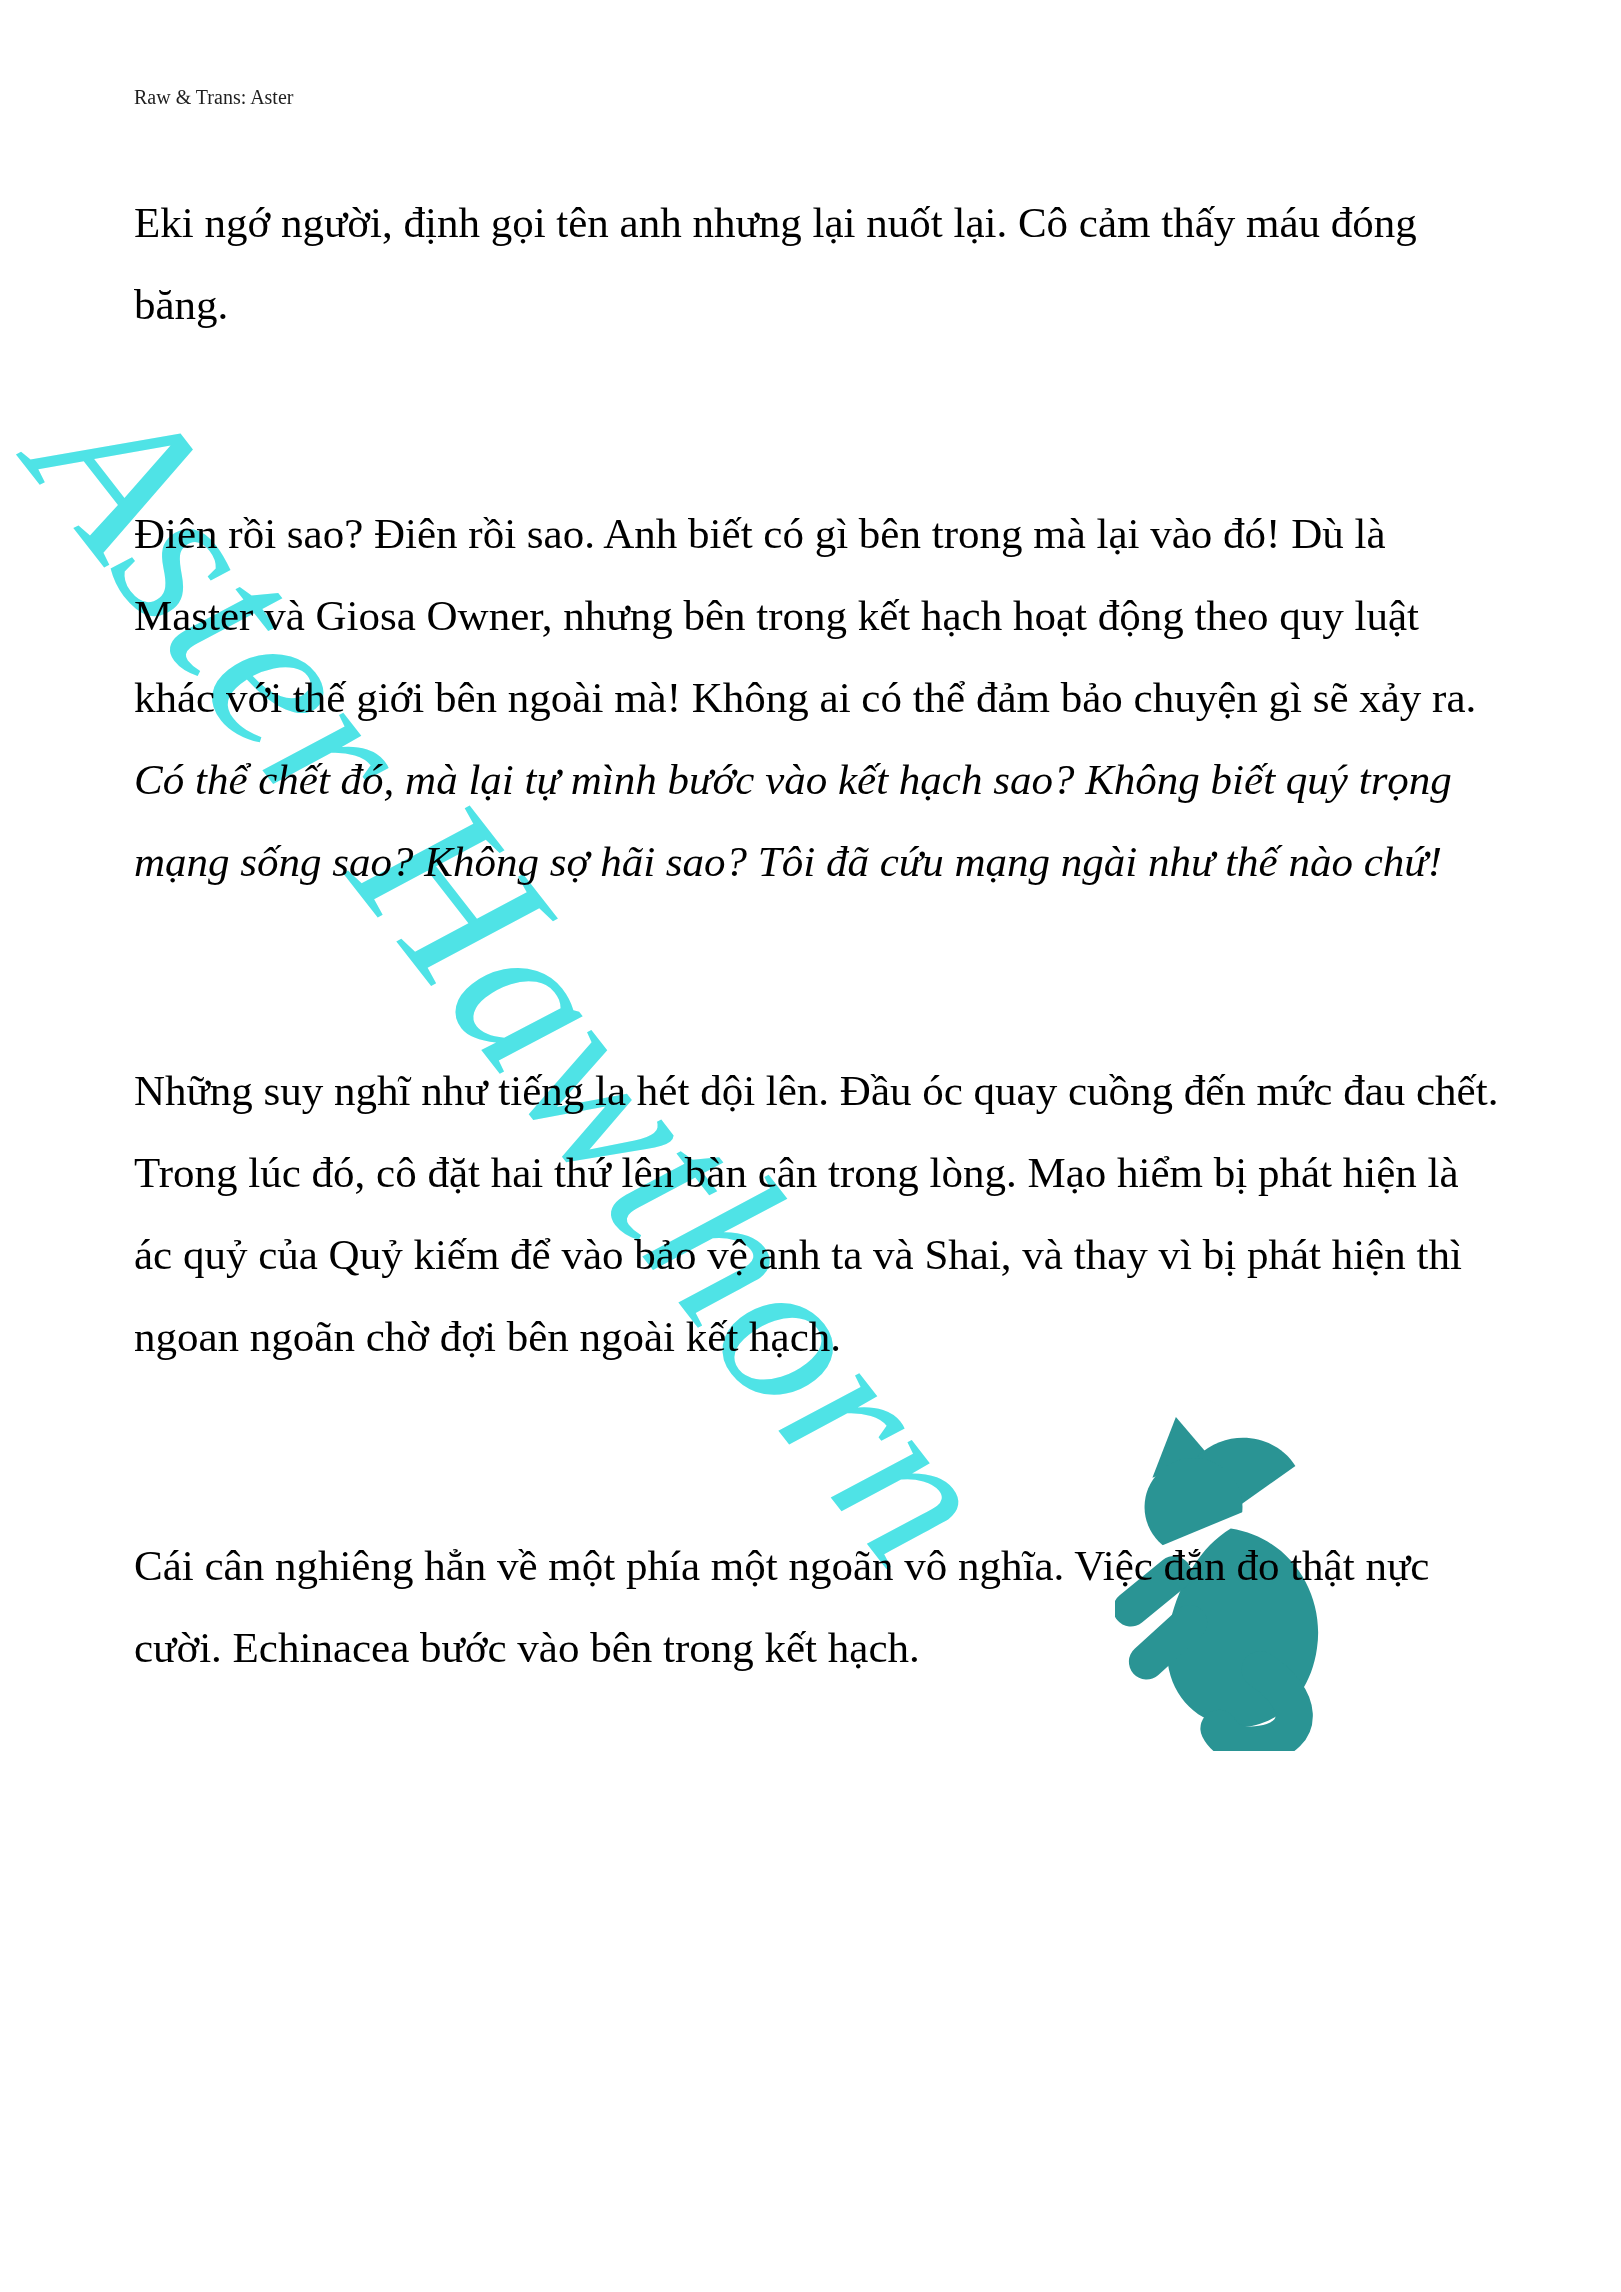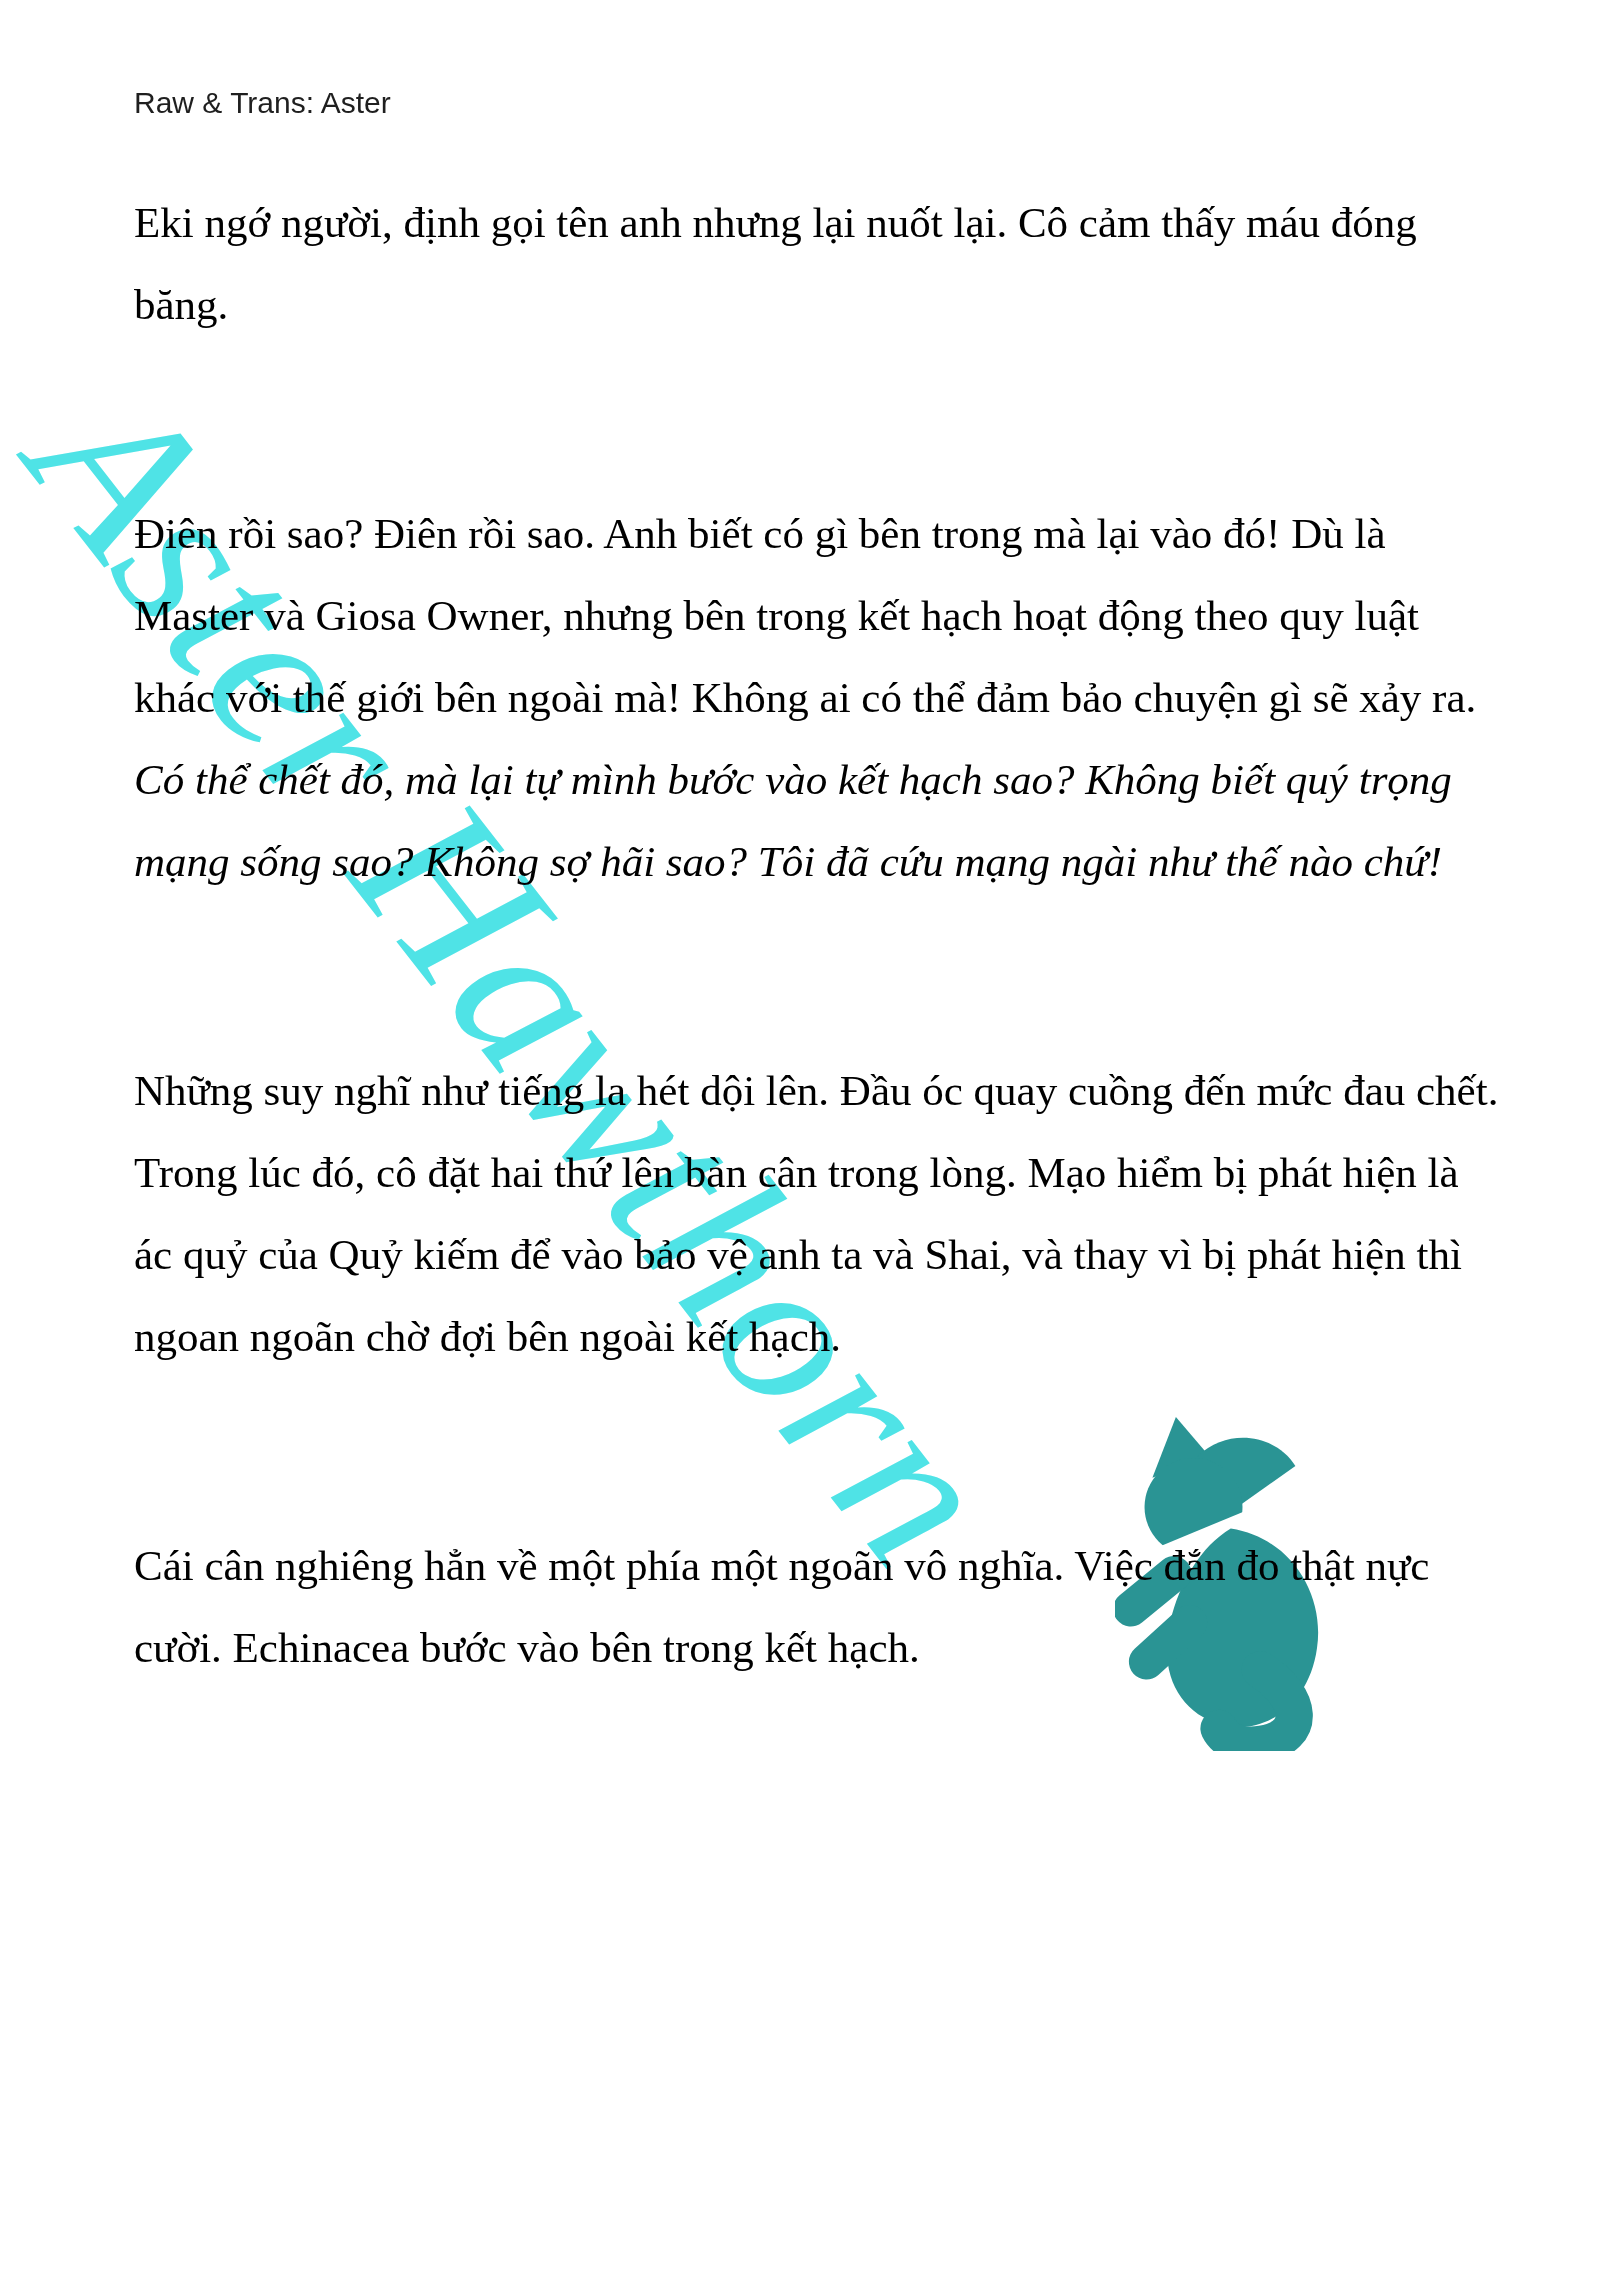--- a/index.html
+++ b/index.html
@@ -10,22 +10,22 @@
     height: 2293px;
     background: var(--background, #ffffff);
     overflow: hidden;
     font-family: "Liberation Serif", serif;
   }
 
   .credit {
     position: absolute;
     top: 86px;
     left: 134px;
-    font-family: Liberation Sans, sans-serif;
-    font-size: 30px;
+    font-family: Liberation Serif, serif;
+    font-size: 20px;
     color: var(--header-text, #1f1f1f);
     z-index: 4;
   }
 
   .watermark {
     position: absolute;
     left: 165px;
     top: 353px;
     font-family: "Liberation Serif", serif;
     font-style: italic;

